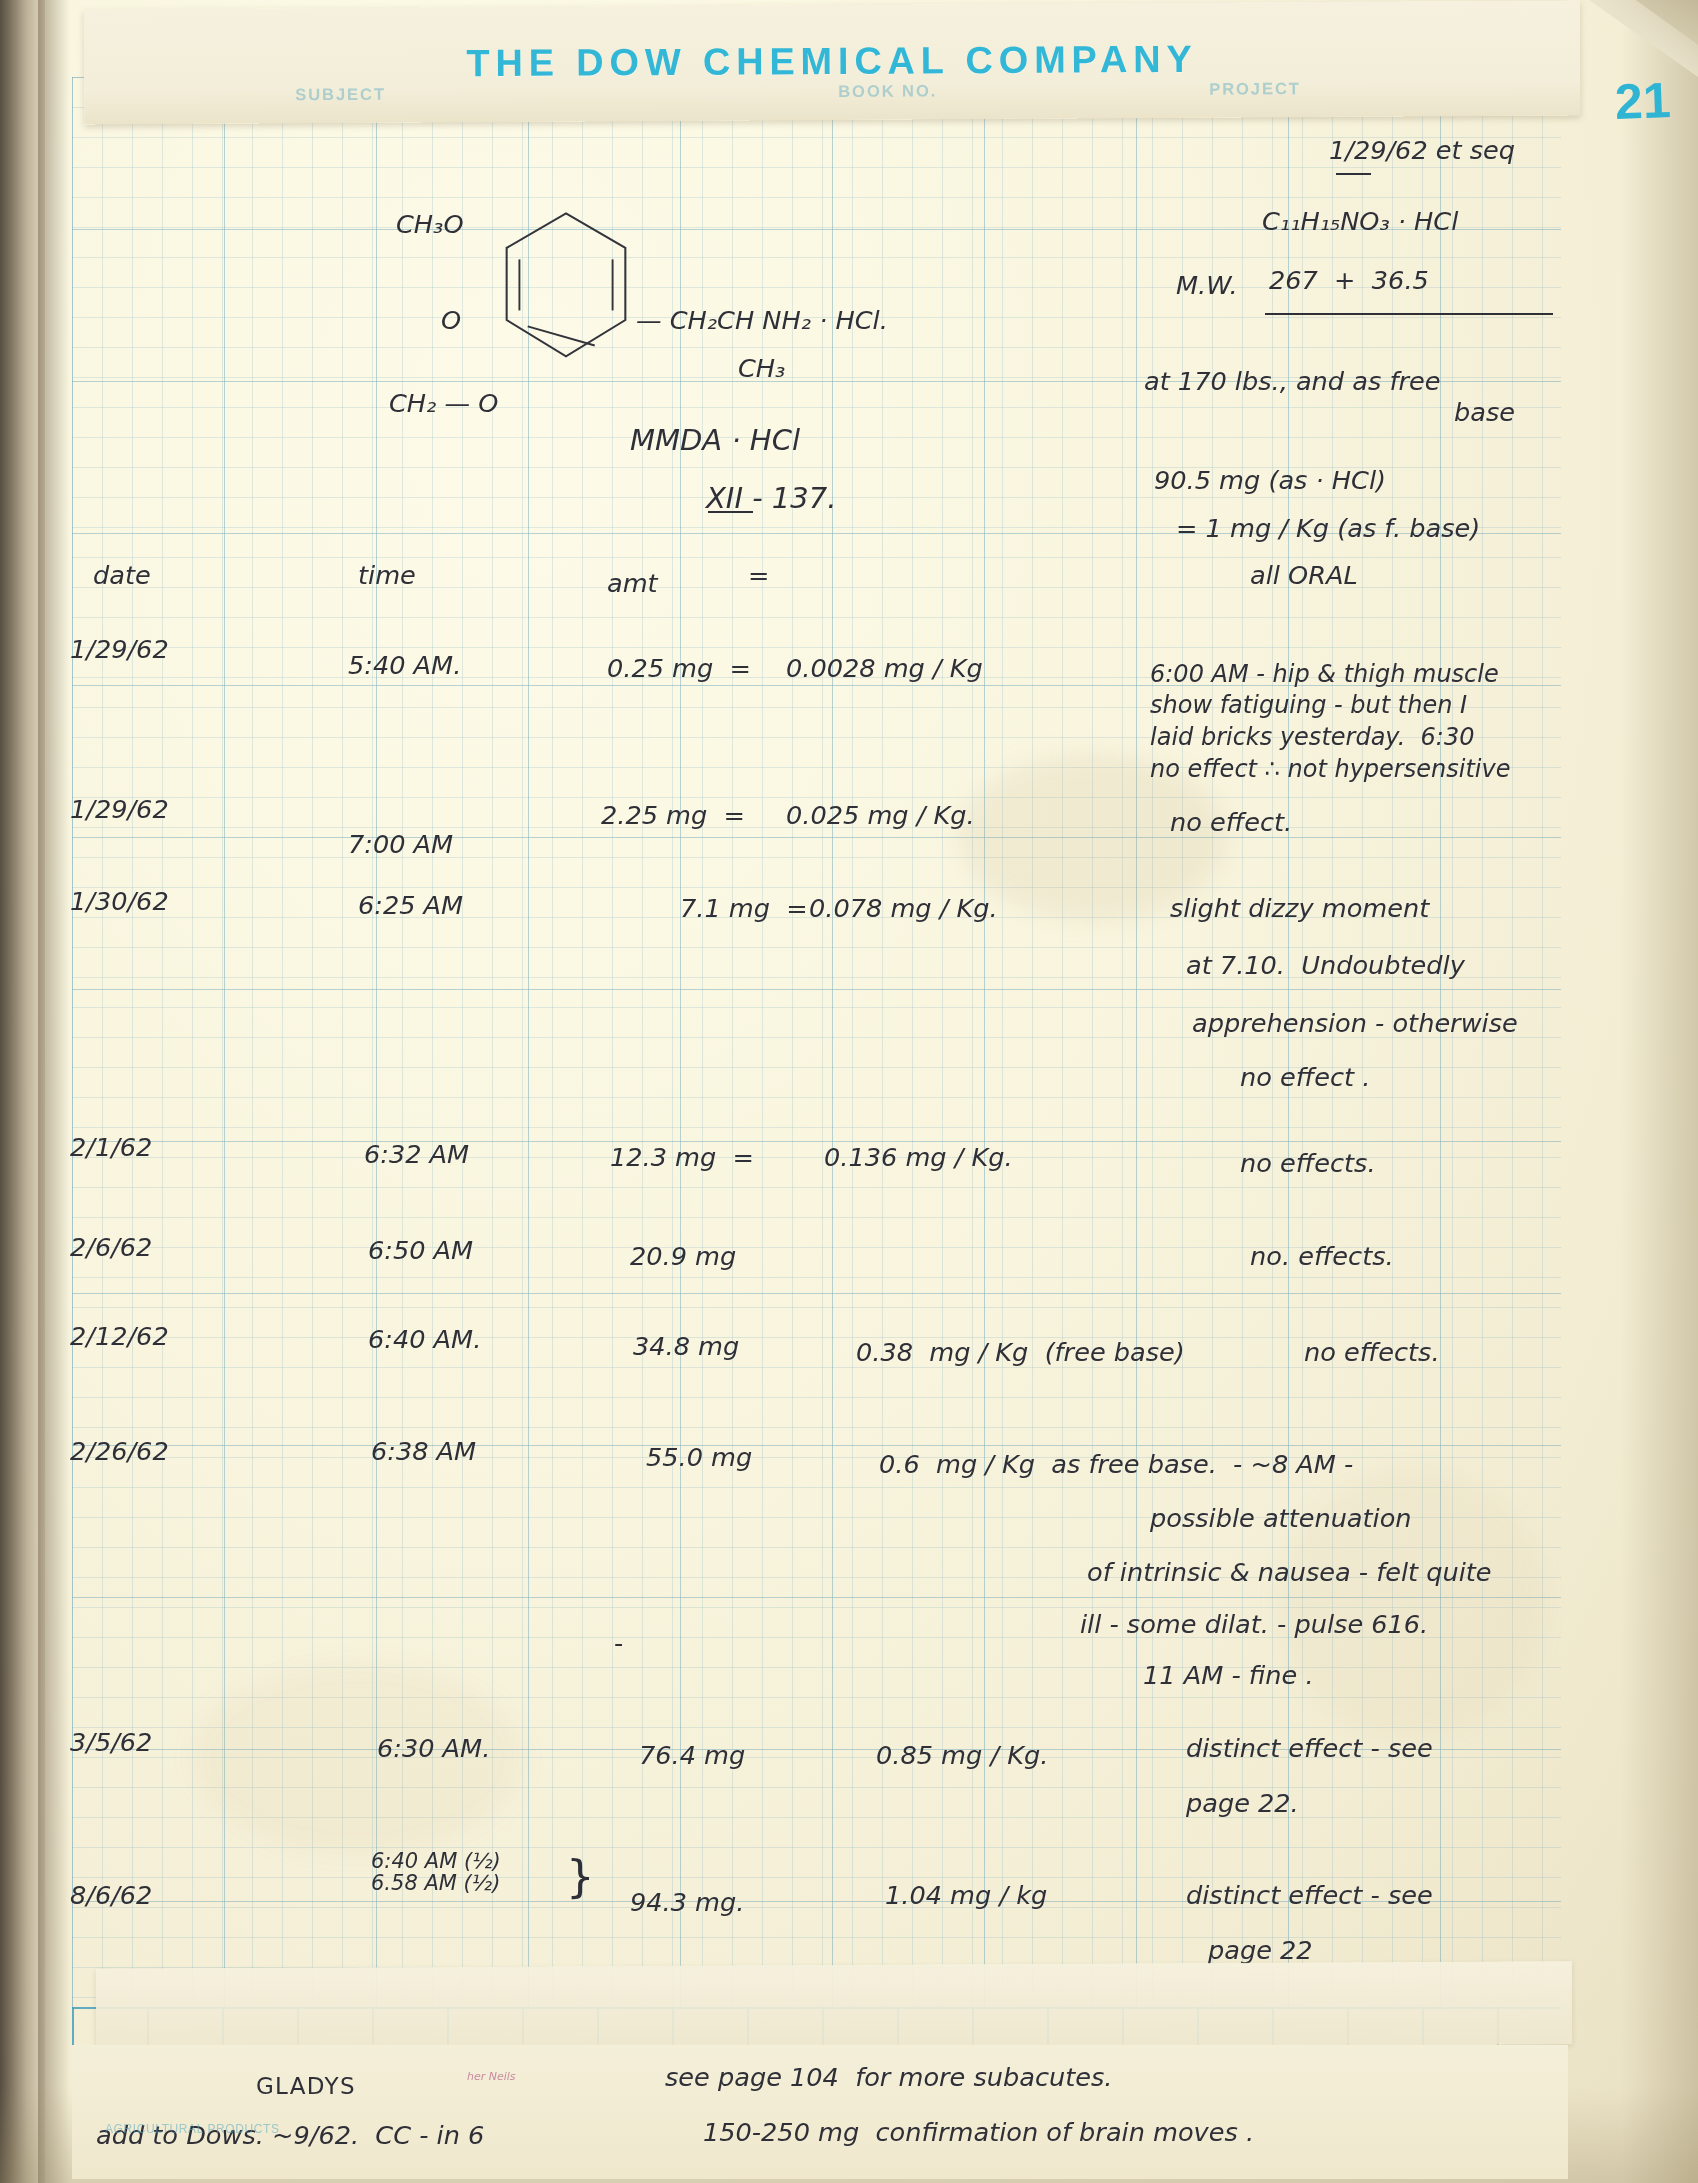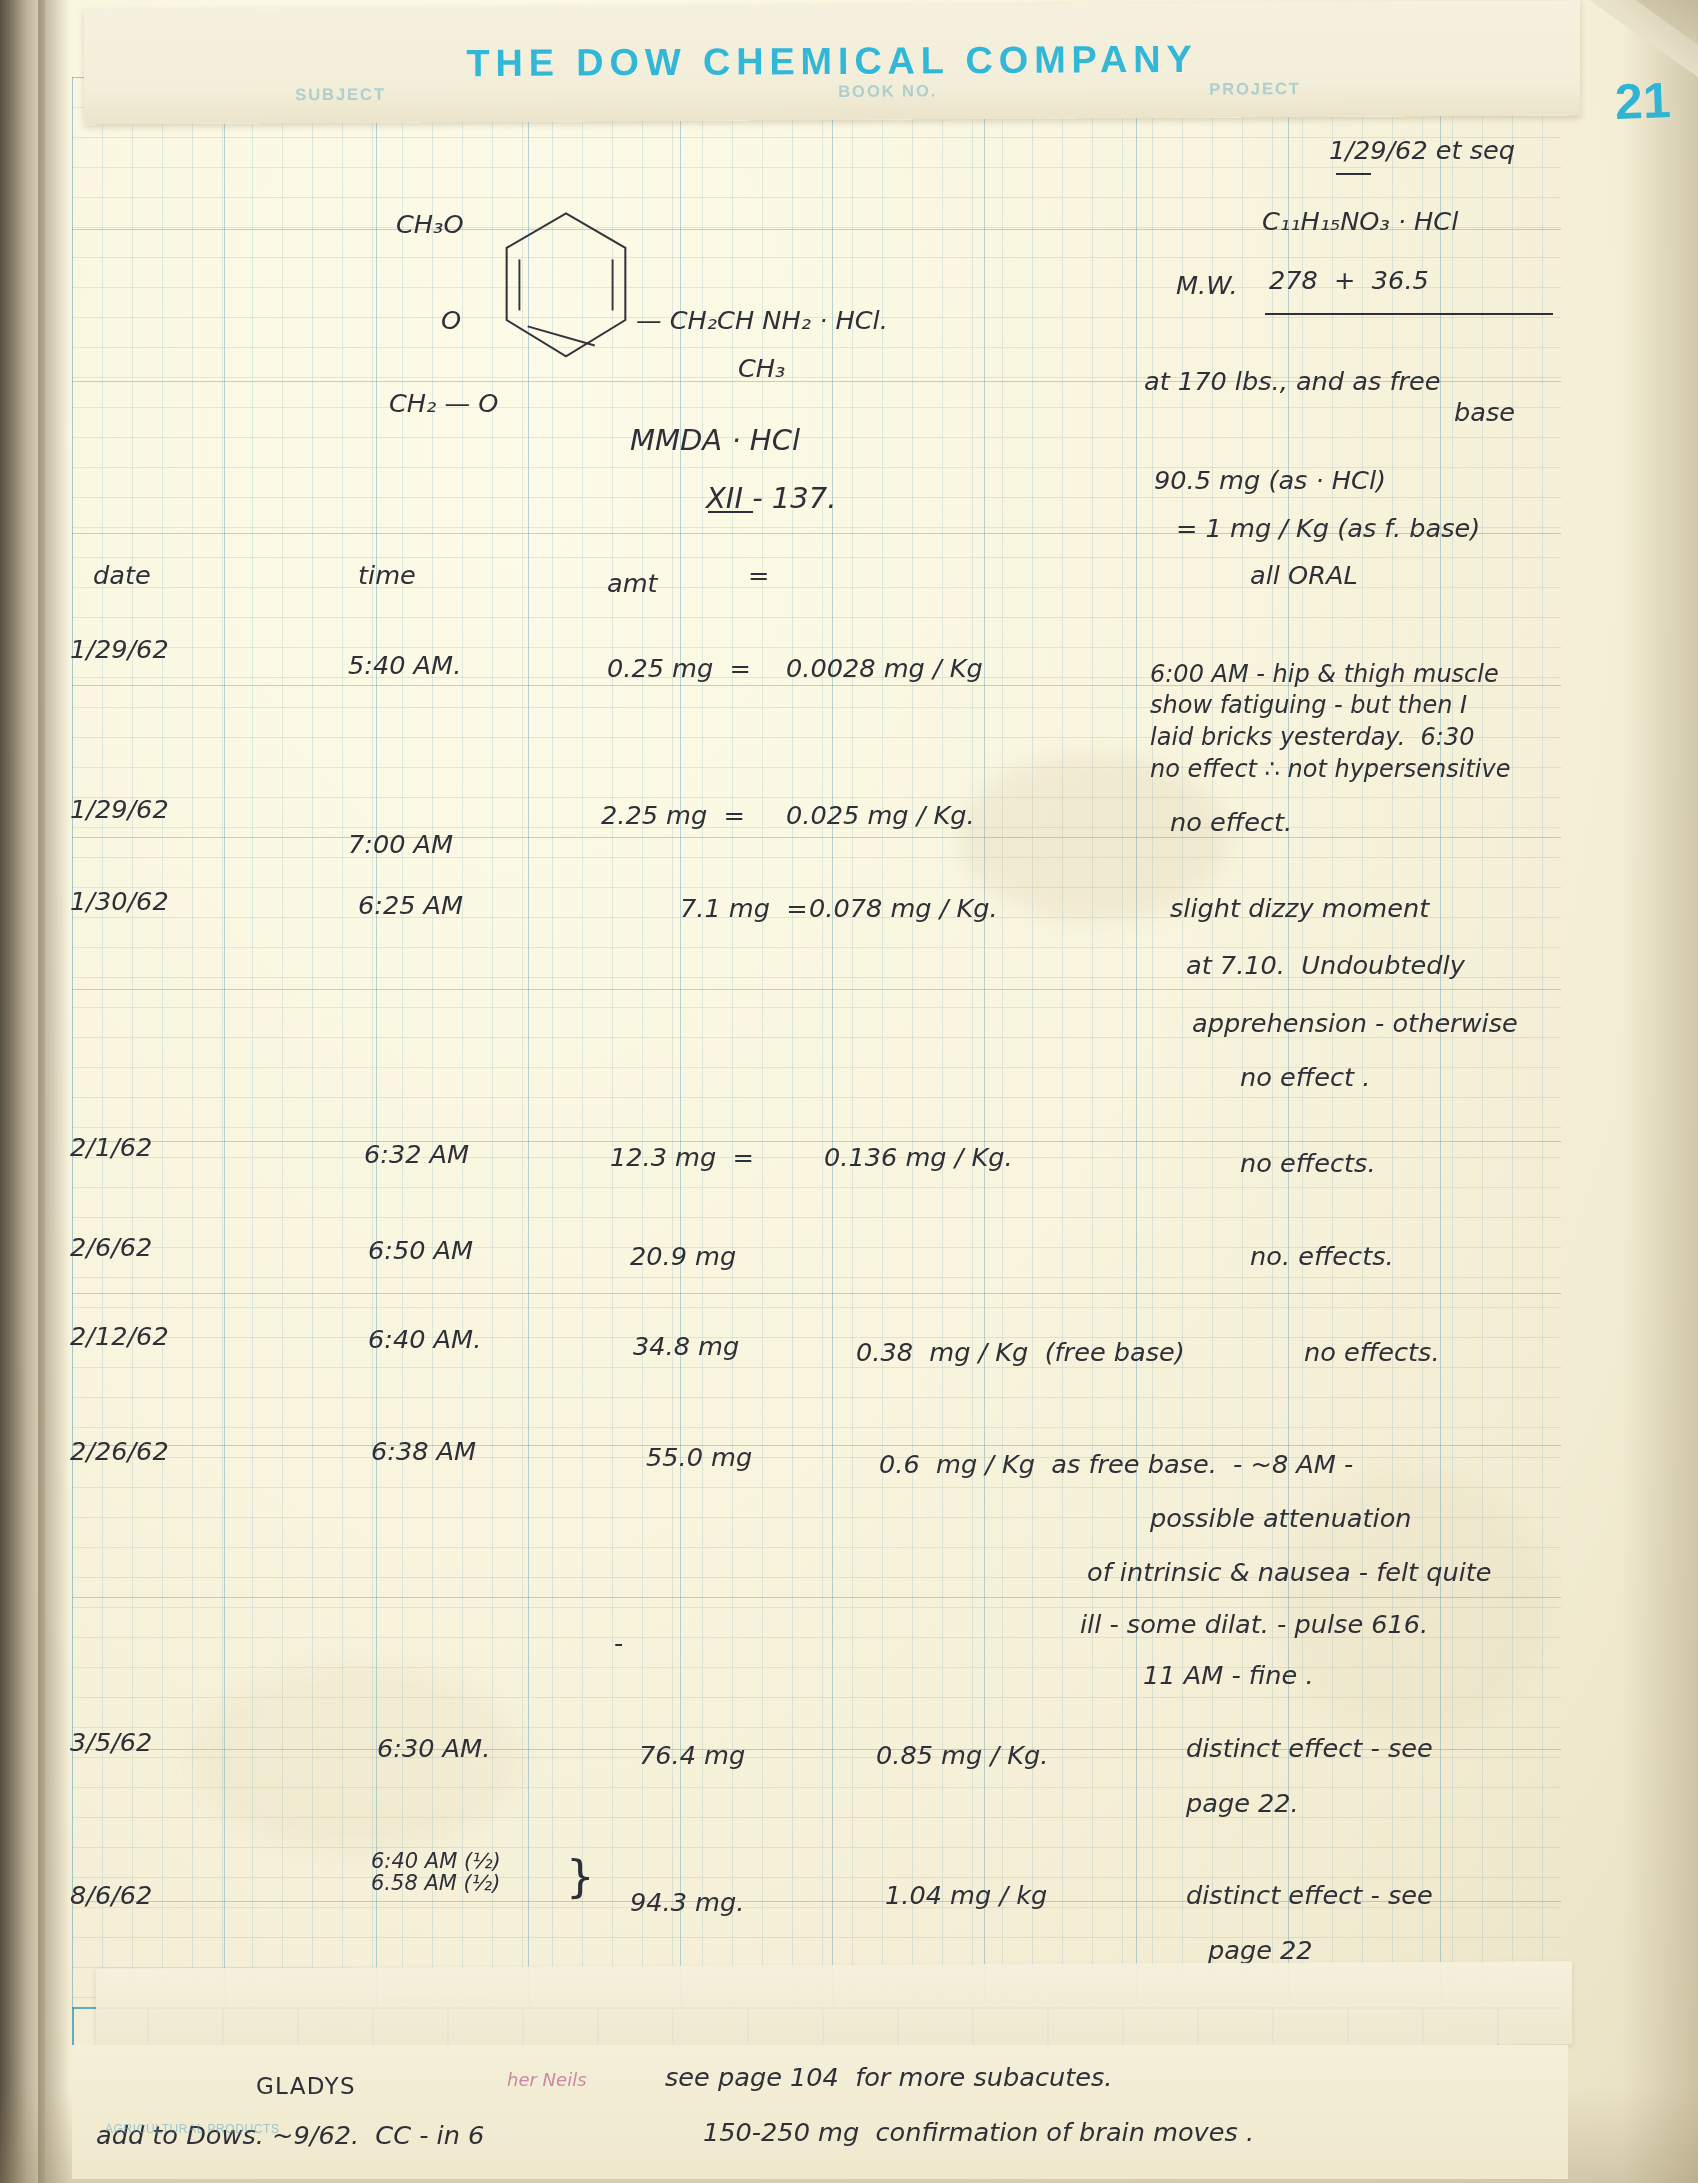--- a/index.html
+++ b/index.html
@@ -123,21 +123,21 @@
   #bottomtape{
     position:absolute;left:96px;top:1965px;width:1476px;height:83px;
     background:linear-gradient(to bottom,rgba(246,241,222,.92),rgba(238,231,207,.92));
     box-shadow:0 1.9px 5.1px rgba(120,105,75,.20);
     transform:rotate(-0.3deg);
   }
   #footerband{
     position:absolute;left:72px;top:2045px;width:1496px;height:134px;
     background:linear-gradient(to bottom,#f4efd9,#efe8cd);
   }
-  .redfaint{color:#c98aa0;font-size:18px;margin-left:40px;}
+  .redfaint{color:#c98aa0;font-size:11px;}
   .tinycap{
     color:rgba(90,170,195,.55);font-size:12px;letter-spacing:0.6px;
     font-family:"Liberation Sans",sans-serif;
   }
   
   .stain{position:absolute;border-radius:50%;background:rgba(180,160,110,.12);filter:blur(11.5px);}
 </style>
 </head>
 <body>
 
@@ -183,21 +183,21 @@
   <div class="hw med slant" style="left:441px;top:307px;">O</div>
   <div class="hw med slant" style="left:389px;top:390px;">CH₂ — O</div>
   <div class="hw med slant" style="left:636px;top:307px;">— CH₂CH NH₂ · HCl.</div>
   <div class="hw med slant" style="left:738px;top:355px;">CH₃</div>
   <div class="hw big slant" style="left:630px;top:425px;">MMDA · HCl</div>
   <div class="hw big slant" style="left:706px;top:483px;">XII - 137.</div>
   <div style="position:absolute;left:708px;top:511px;width:45px;height:1.9px;background:#2f2f38;"></div>
 
   <div class="hw med slant" style="left:1262px;top:208px;">C₁₁H₁₅NO₃ · HCl</div>
   <div class="hw med slant" style="left:1176px;top:272px;">M.W.</div>
-  <div class="hw med slant" style="left:1269px;top:267px;">278  +  36.5</div>
+  <div class="hw med slant" style="left:1269px;top:267px;">267  +  36.5</div>
   <div style="position:absolute;left:1265px;top:313px;width:288px;height:1.9px;background:#2f2f38;"></div>
 
   <div class="hw med slant" style="left:1144px;top:368px;">at 170 lbs., and as free</div>
   <div class="hw med slant" style="left:1454px;top:399px;">base</div>
   <div class="hw med slant" style="left:1154px;top:467px;">90.5 mg (as · HCl)</div>
   <div class="hw med slant" style="left:1176px;top:515px;">= 1 mg / Kg (as f. base)</div>
   <div class="hw med slant" style="left:1250px;top:562px;">all ORAL</div>
 
   <div class="hw med slant" style="left:93px;top:562px;">date</div>
   <div class="hw med slant" style="left:358px;top:562px;">time</div>

